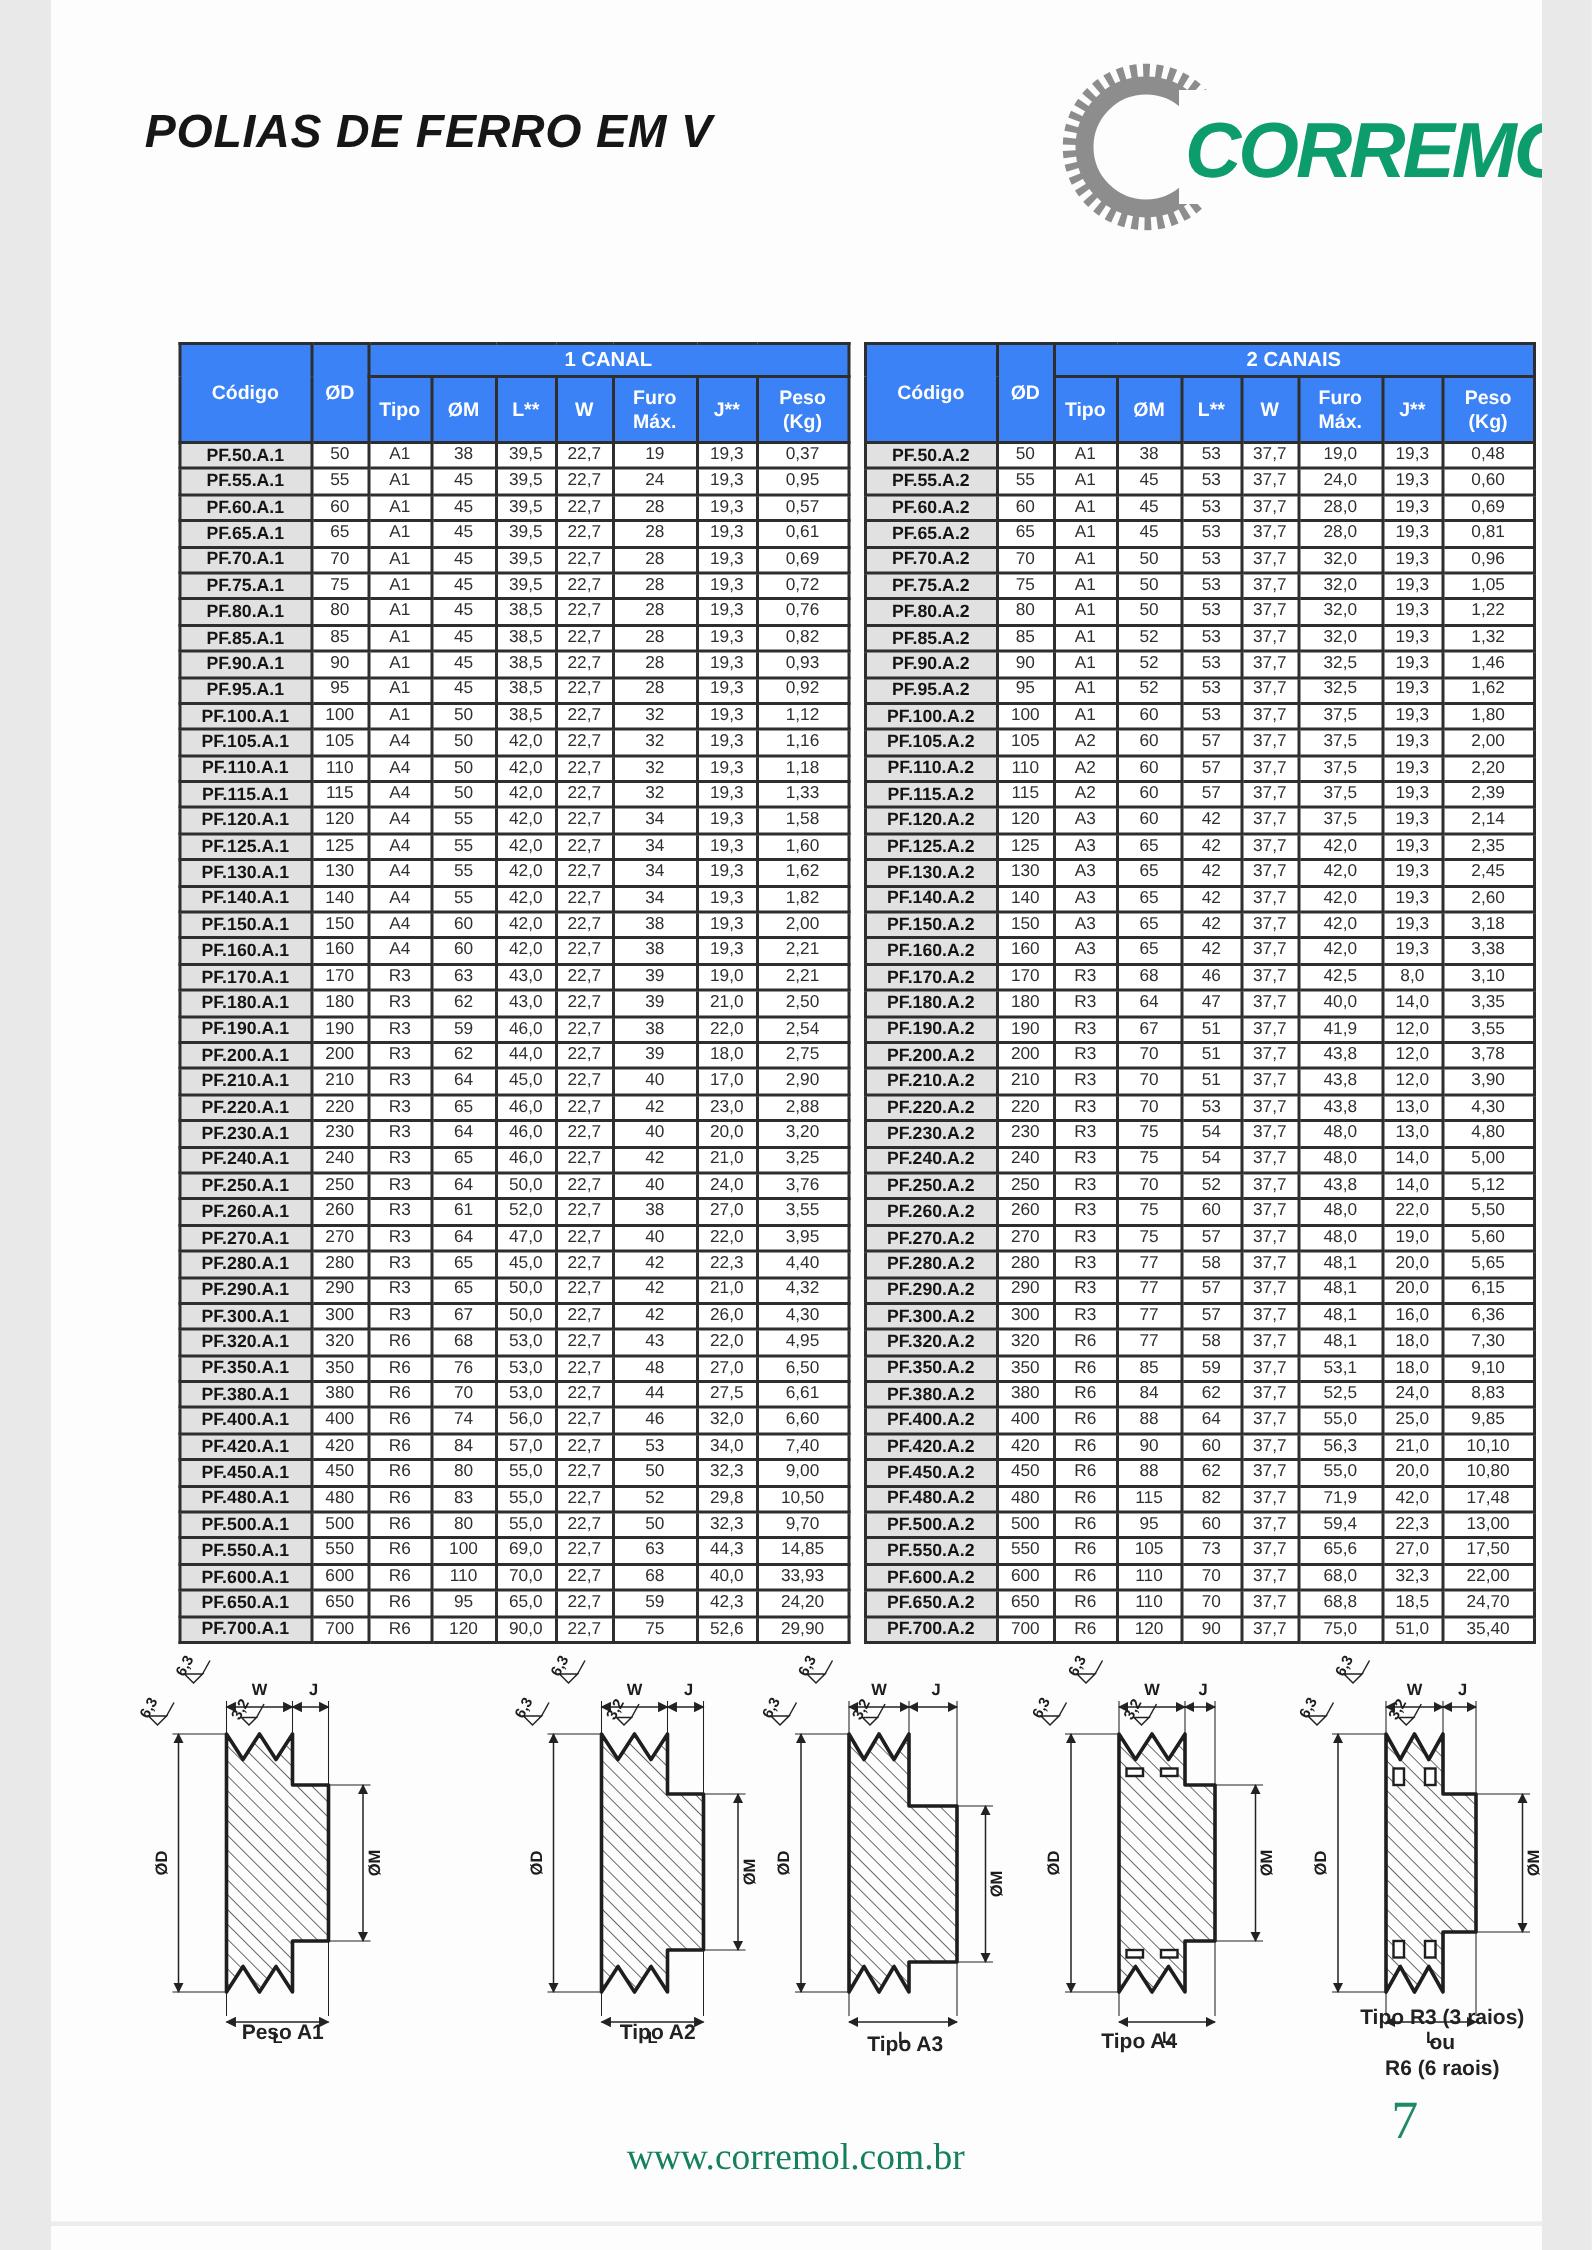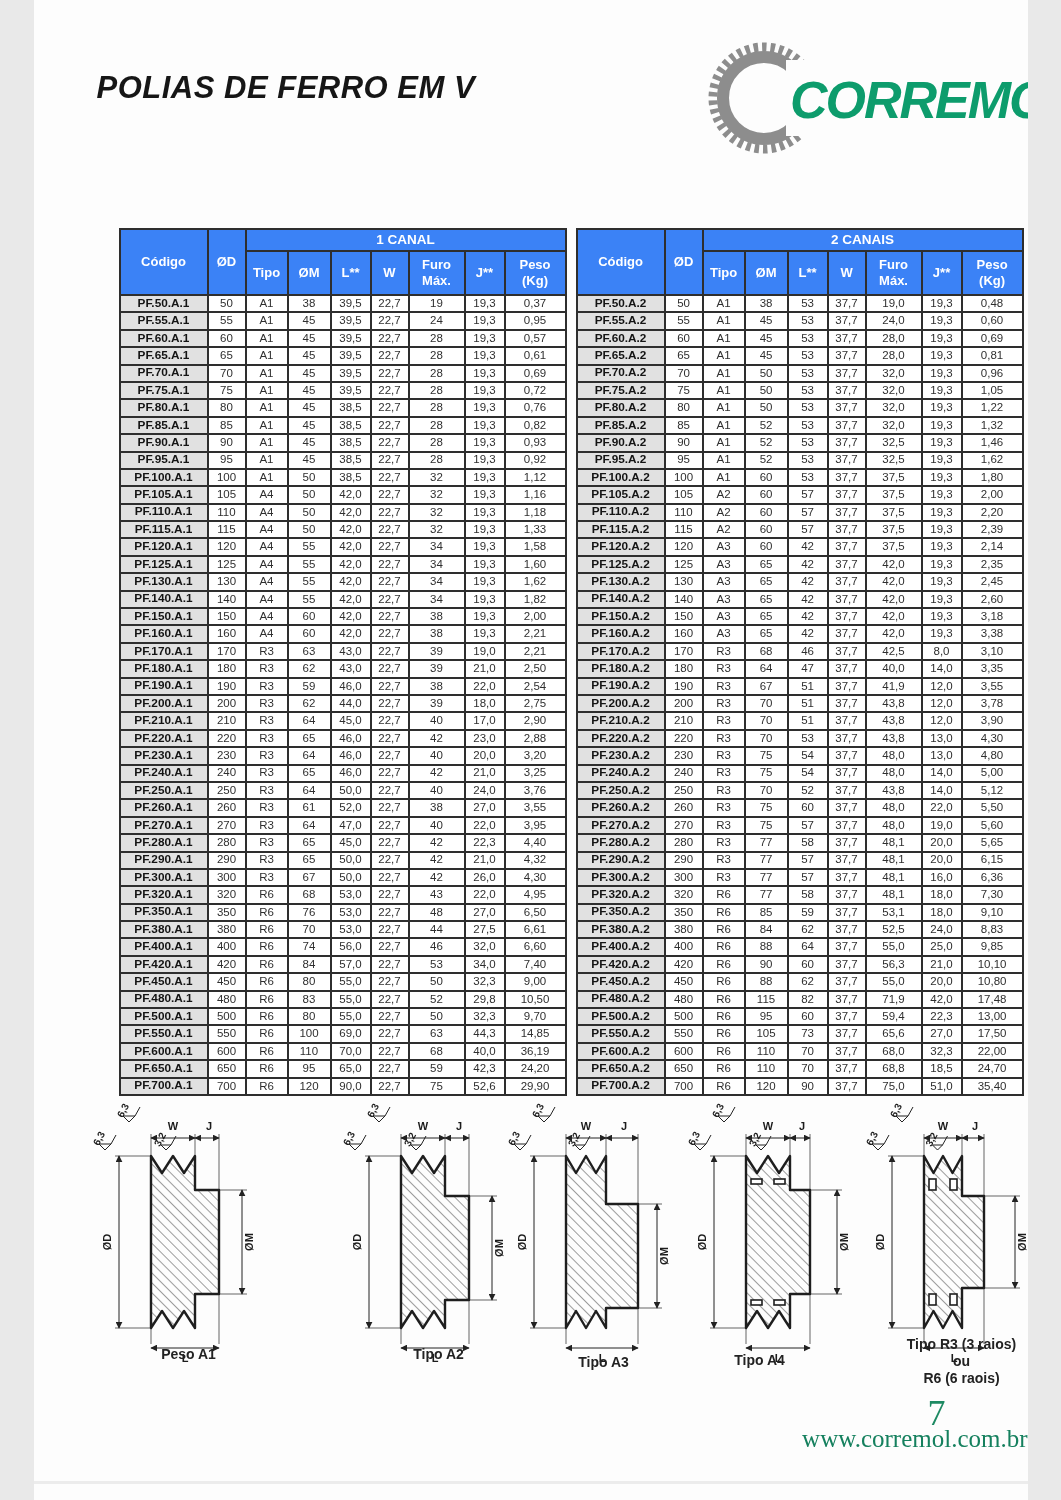--- a/index.html
+++ b/index.html
@@ -17,21 +17,21 @@
            white-space:pre-line;line-height:1.25;}
   th.group{height:20px;font-size:13.5px;}
   thead th.colhead{height:42px;}
   tbody td{height:15.4px;font-size:11.5px;color:#2f2f2f;background:#ffffff;line-height:1;}
   tbody td.codigo{background:#e1e1e1;font-weight:bold;color:#141414;font-size:11.8px;}
   
   #diagrams-svg{position:absolute;left:0;top:1092px;}
   .caption{position:absolute;width:200px;text-align:center;font-size:14px;font-weight:bold;
            color:#222;white-space:pre-line;line-height:1.2;}
   
-  .footer-url{position:absolute;left:0;top:1425px;width:100%;text-align:right;
+  .footer-url{position:absolute;left:0;top:1425px;width:100%;text-align:center;
               font-family:"Liberation Serif",serif;font-size:25px;color:#15805e;}
   .page-number{position:absolute;right:82px;top:1392px;font-family:"Liberation Serif",serif;
                font-size:36px;color:#1e8a63;}
   .bottom-edge{position:absolute;left:0;bottom:16px;width:100%;height:3px;background:#ececec;}
 </style>
 </head>
 <body>
 
 <div id="page">
 
@@ -556,21 +556,21 @@
           </tr>
           <tr>
             <td class="codigo">PF.600.A.1</td>
             <td>600</td>
             <td>R6</td>
             <td>110</td>
             <td>70,0</td>
             <td>22,7</td>
             <td>68</td>
             <td>40,0</td>
-            <td>36,19</td>
+            <td>33,93</td>
           </tr>
           <tr>
             <td class="codigo">PF.650.A.1</td>
             <td>650</td>
             <td>R6</td>
             <td>95</td>
             <td>65,0</td>
             <td>22,7</td>
             <td>59</td>
             <td>42,3</td>

